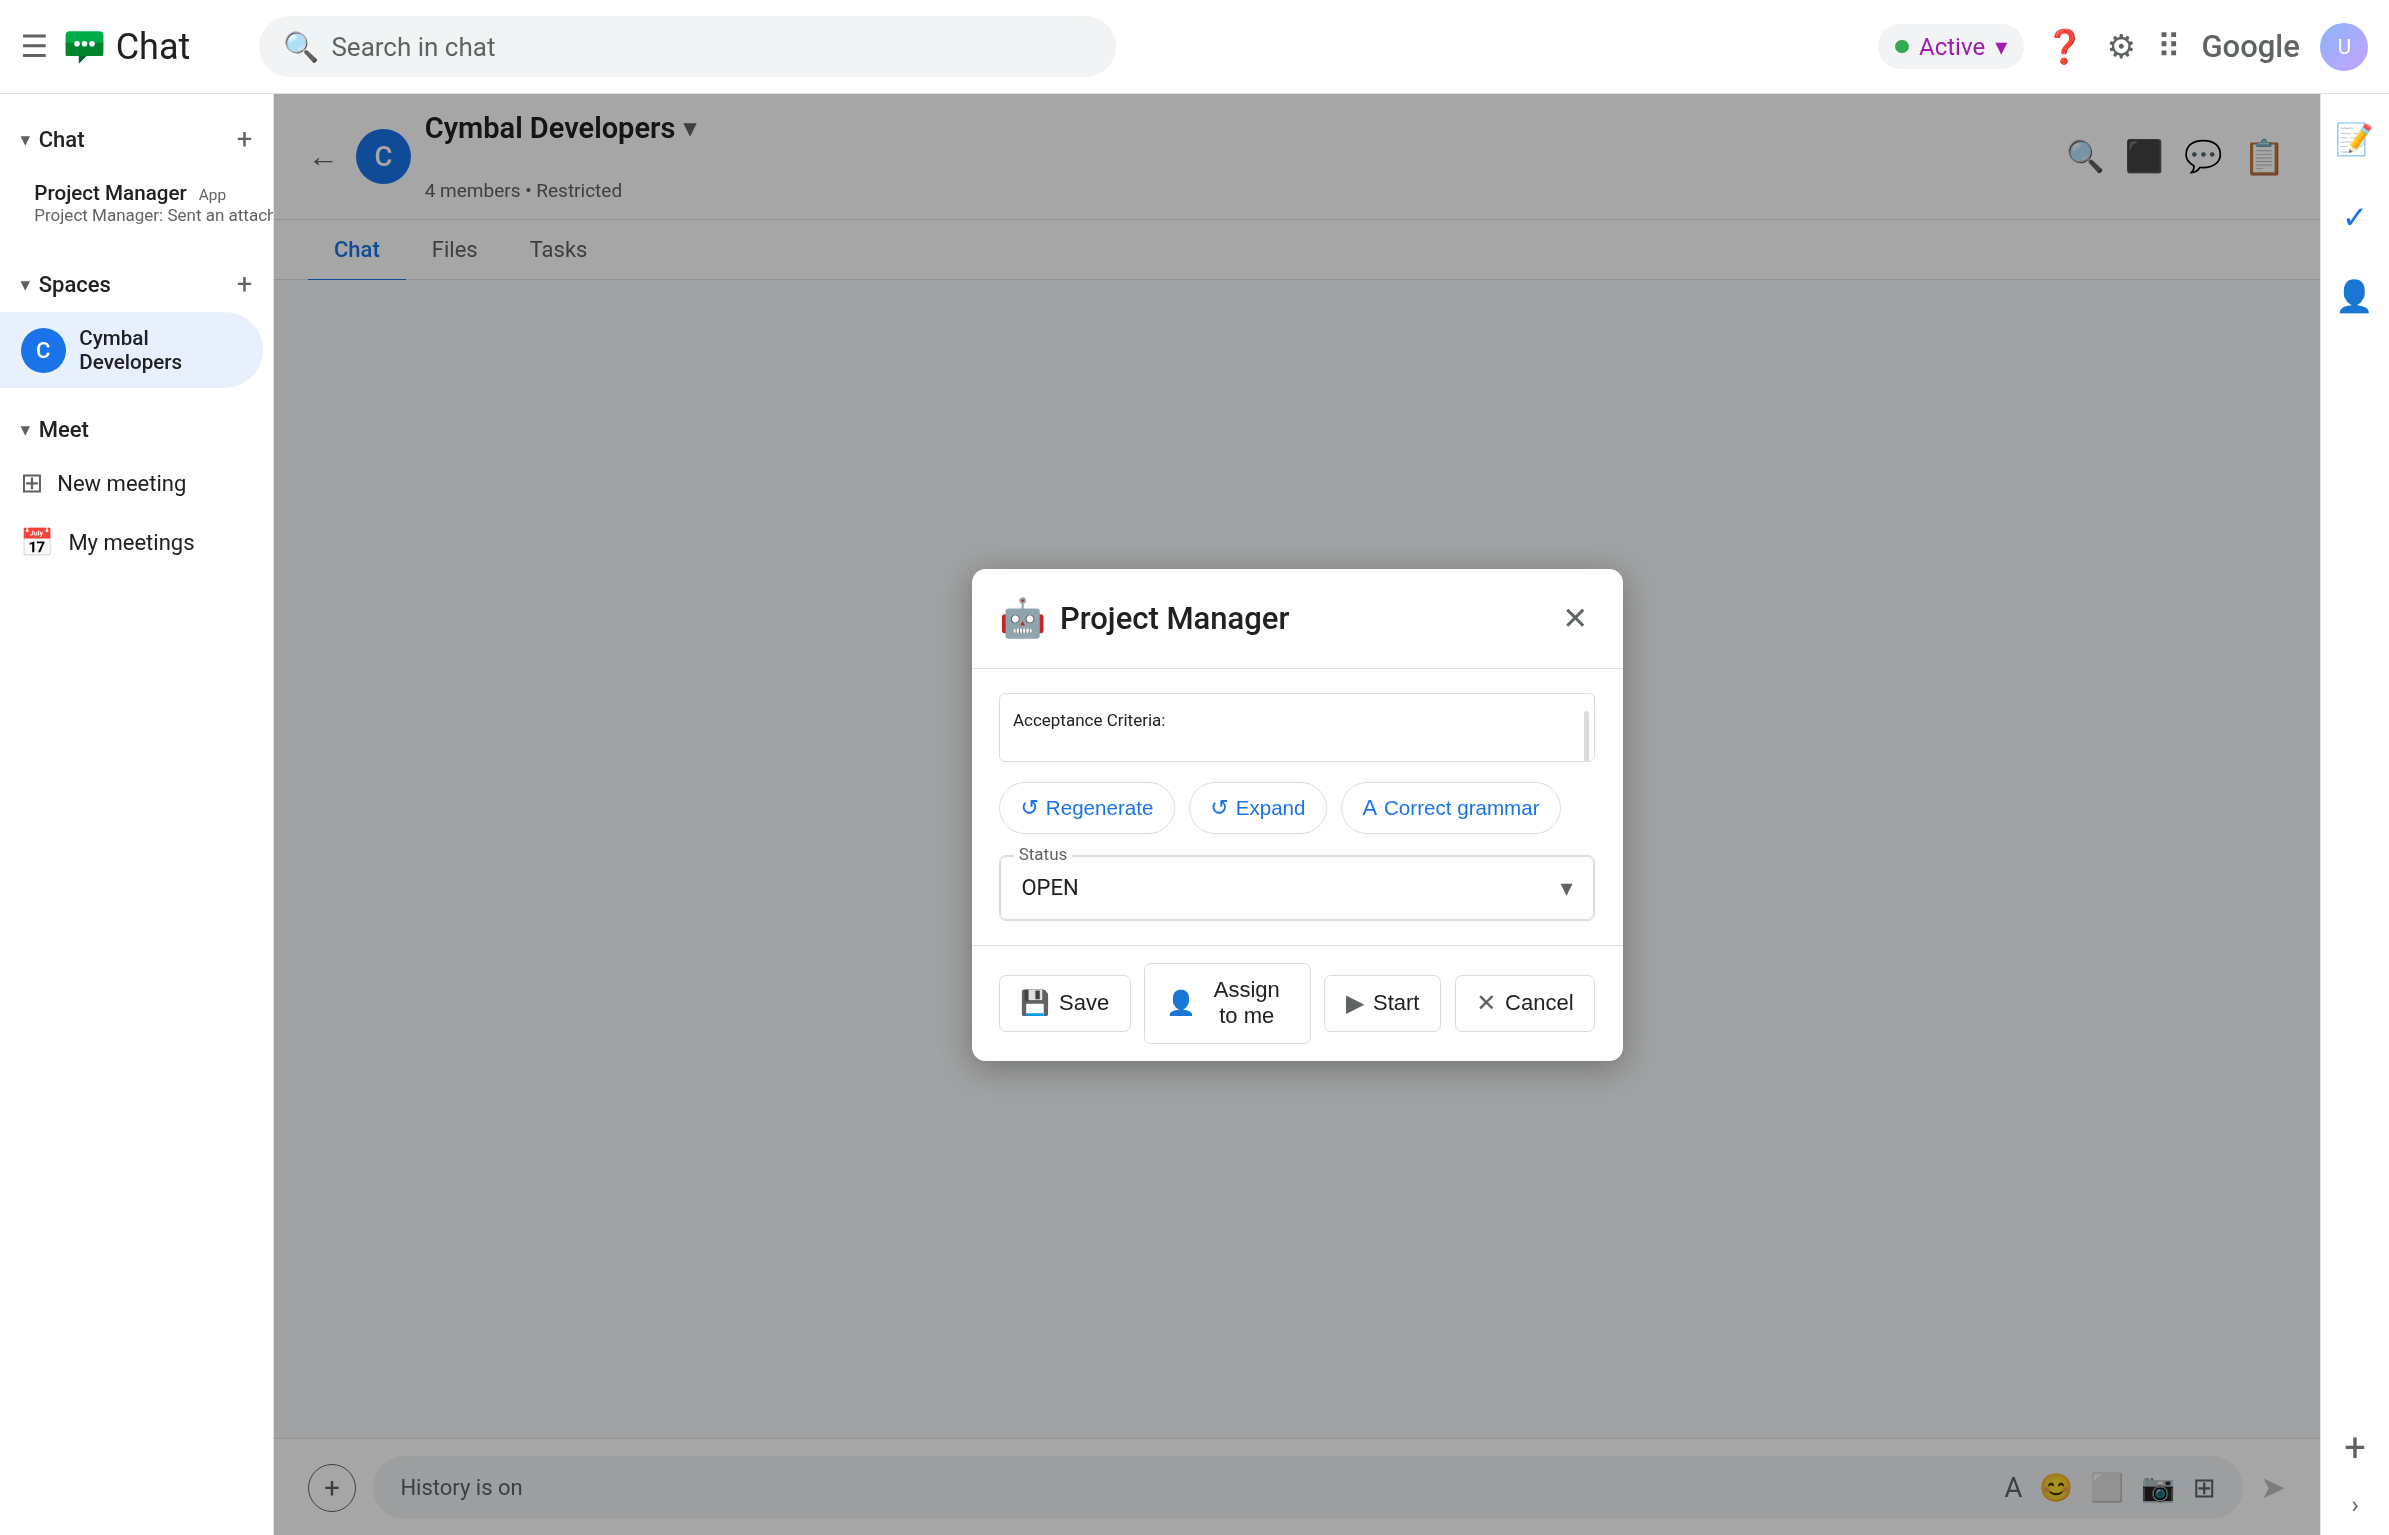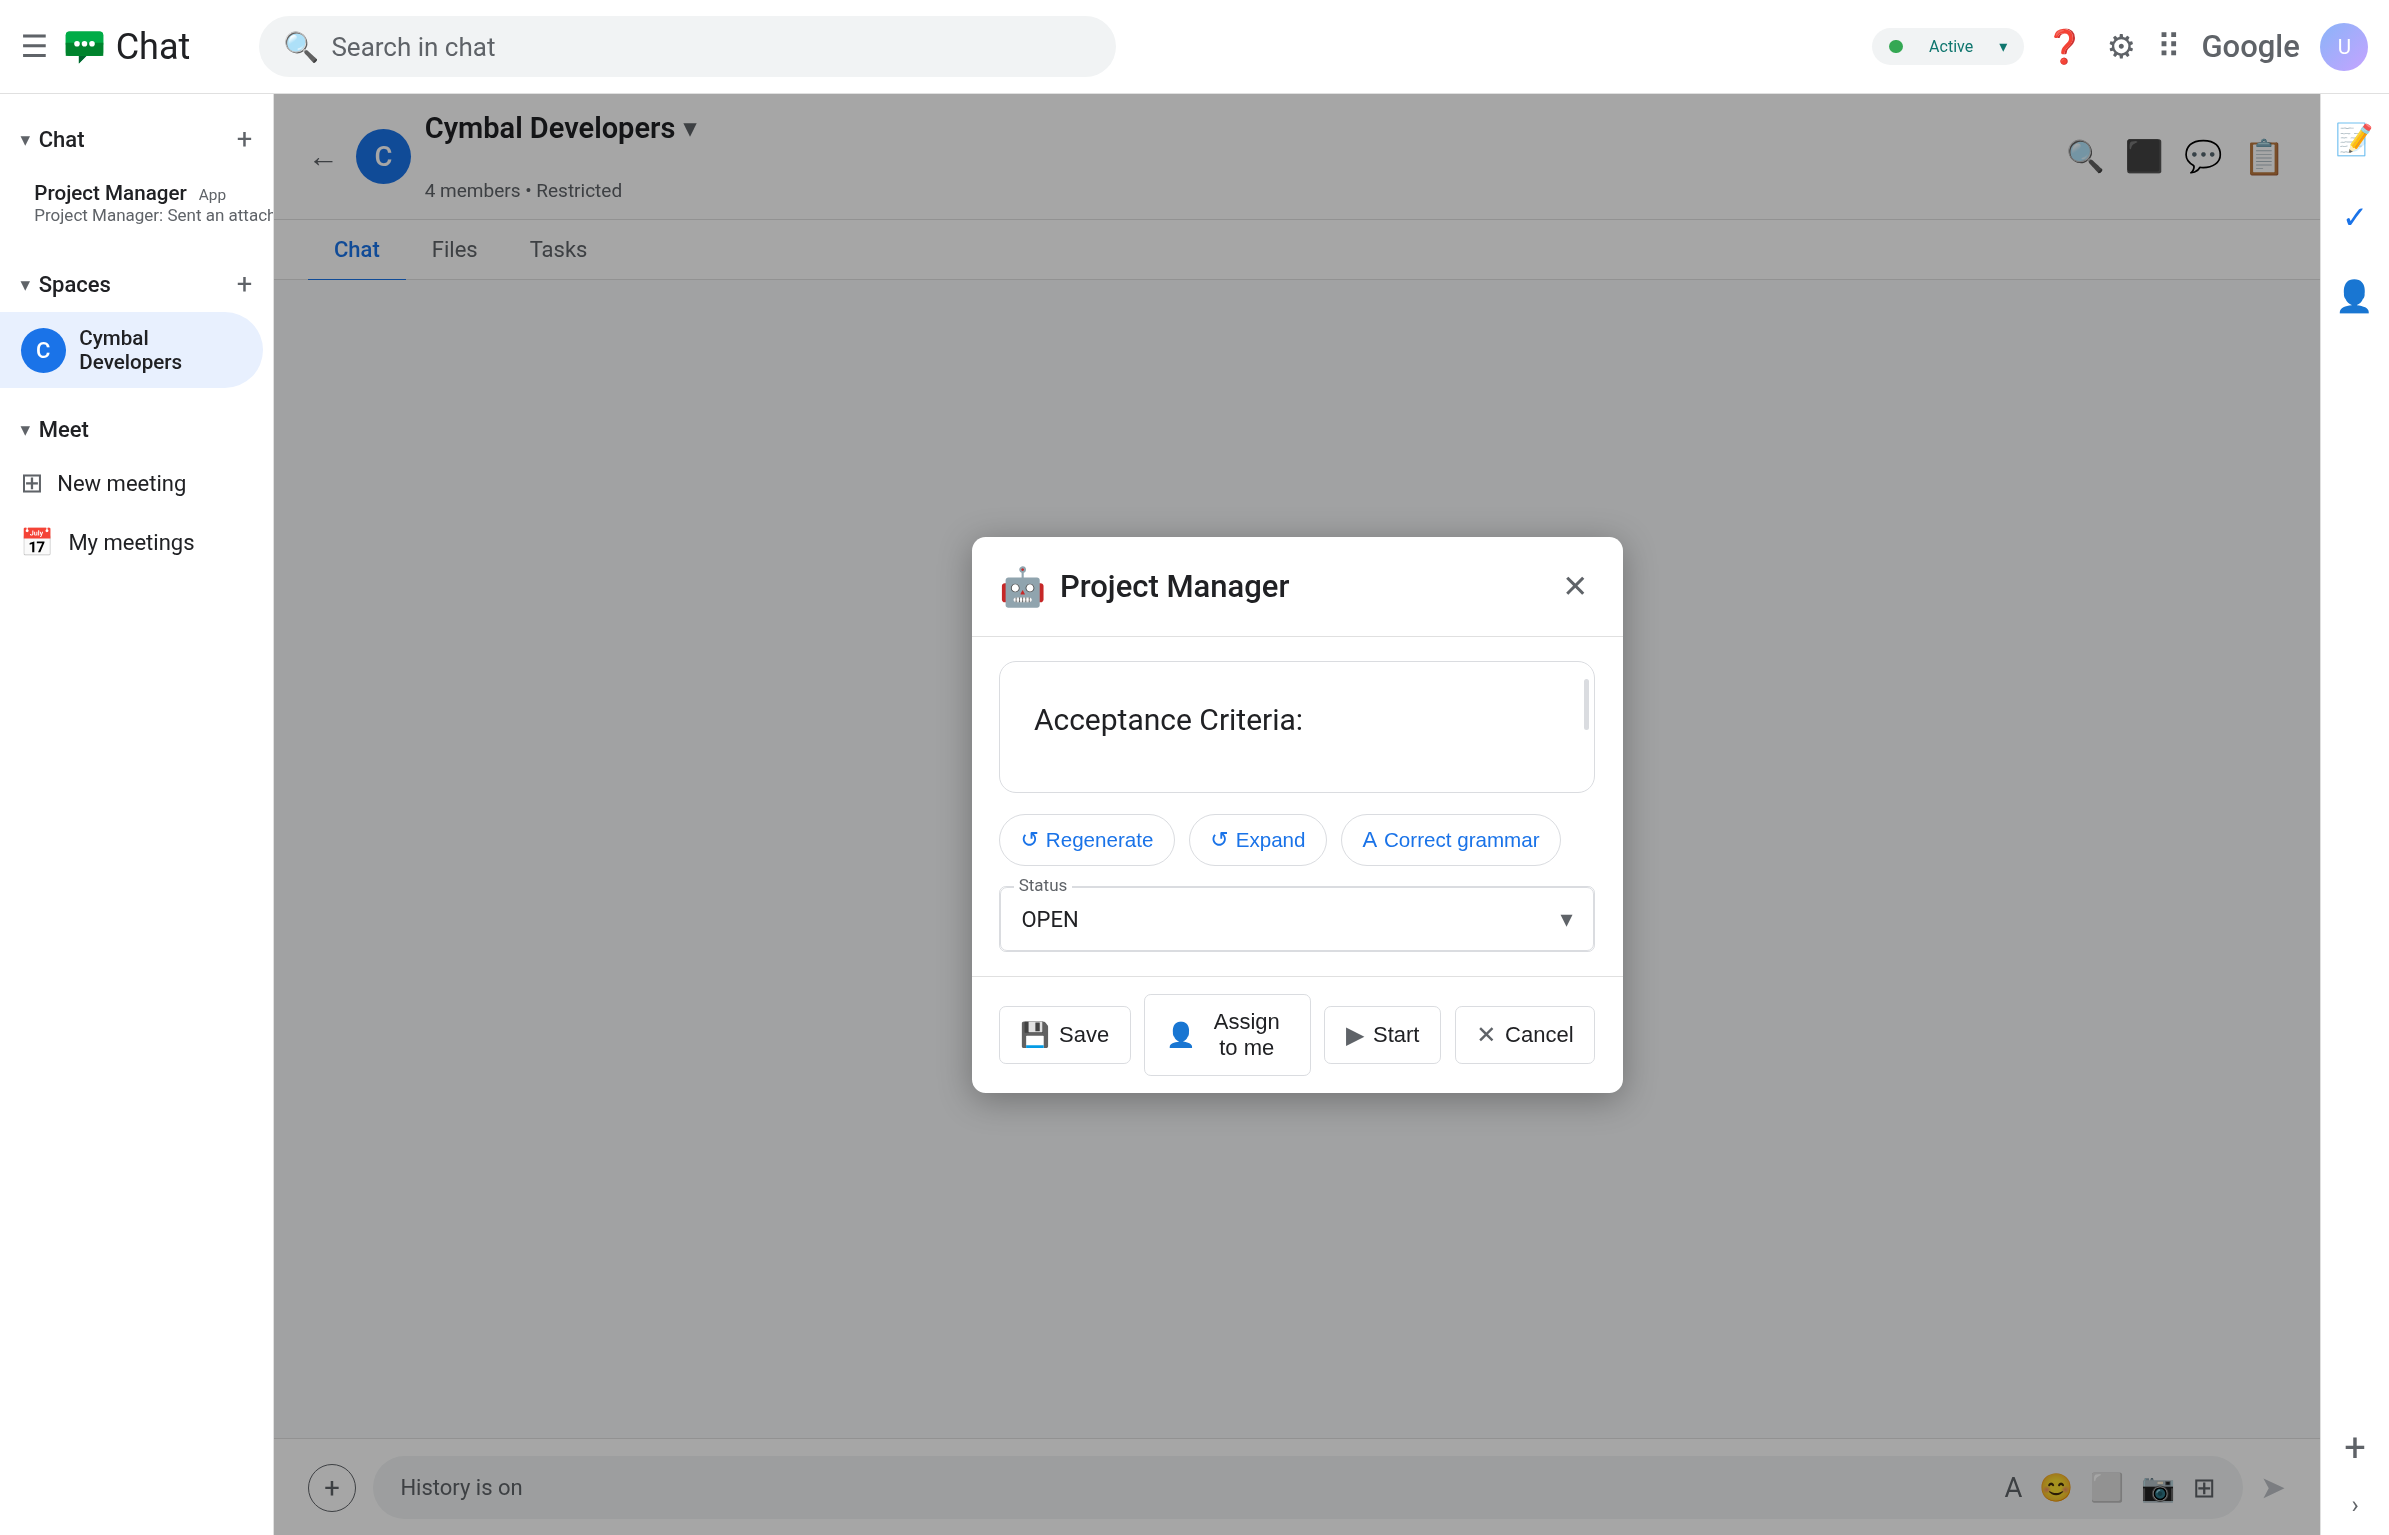--- a/index.html
+++ b/index.html
@@ -65,23 +65,23 @@
     .search-input-text { font-size: 26px; color: #5f6368; }
     .top-bar-right {
       display: flex;
       align-items: center;
       gap: 20.6px;
       margin-left: auto;
     }
     .active-badge {
       display: flex;
       align-items: center;
-      gap: 26px;
-      font-size: 16px;
-      color: #0f766e;
+      gap: 10px;
+      font-size: 24px;
+      color: #a21caf;
       background: #f1f3f4;
       border-radius: 43px;
       padding: 8.6px 17px;
       cursor: pointer;
     }
     .active-dot {
       width: 13.7px;
       height: 13.7px;
       background: #34a853;
       border-radius: 50%;
@@ -369,23 +369,23 @@
     .modal-body {
       flex: 1;
       overflow-y: auto;
       padding: 24px 27.4px;
       display: flex;
       flex-direction: column;
       gap: 20.6px;
     }
     .acceptance-box {
       border: 0.9px solid #dadce0;
-      border-radius: 17px;
-      padding: 34px;
-      font-size: 30px;
+      border-radius: 6px;
+      padding: 13px;
+      font-size: 17px;
       color: #202124;
       line-height: 1.6;
       background: #fff;
       position: relative;
     }
     .acceptance-box p { margin-bottom: 13.7px; }
     .scrollbar-indicator {
       position: absolute;
       right: 5.1px;
       top: 17px;

